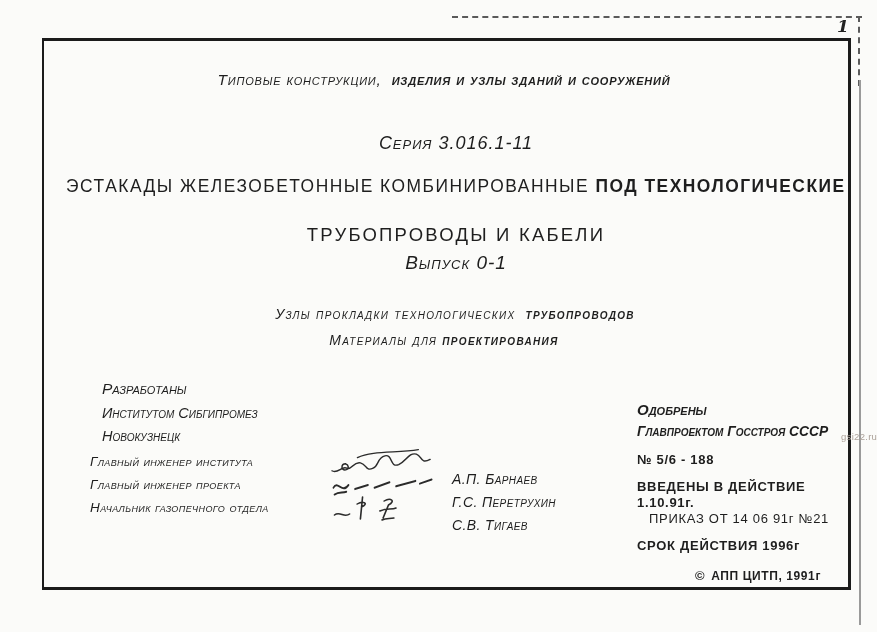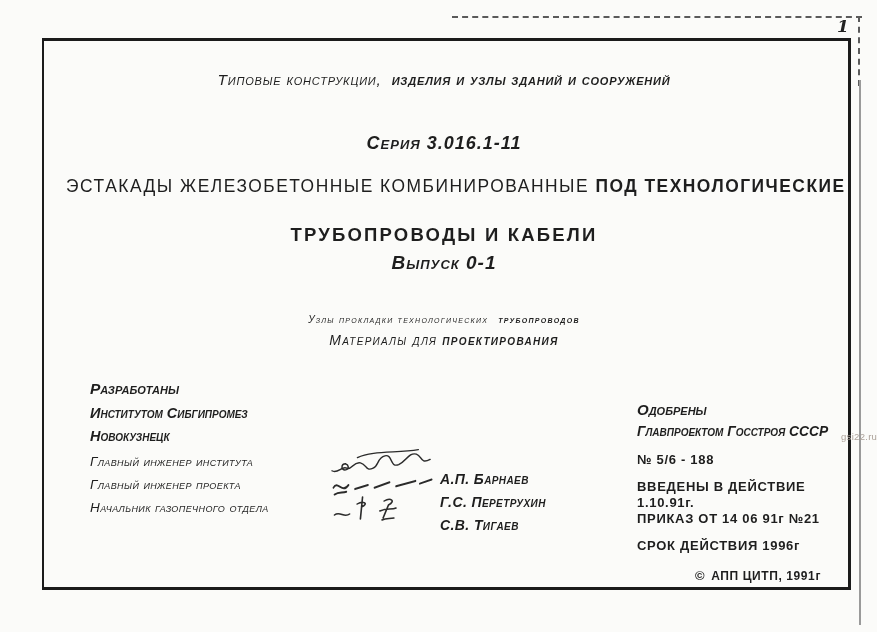--- a/index.html
+++ b/index.html
@@ -22,28 +22,28 @@
     border:3px solid #1b1b1b;border-left-width:2px;background:transparent;}
   .pageno{position:absolute;left:837px;top:16px;font-family:"DejaVu Serif",serif;
     font-style:italic;font-size:17px;font-weight:600;color:#222;}
   .watermark{position:absolute;left:841px;top:431px;font-size:9.5px;
     color:#aca29a;letter-spacing:0.3px;z-index:5;}
 
   
   .line{position:absolute;left:42px;width:804px;text-align:center;white-space:nowrap;}
   .sc{font-variant-caps:small-caps;}
   .it{font-style:italic;}
-  .w5{font-weight:500;} .w6{font-weight:700;} .w7{font-weight:700;} .w8{font-weight:800;}
+  .w5{font-weight:500;} .w6{font-weight:400;padding-left:12px;} .w7{font-weight:700;} .w8{font-weight:800;}
   .gap{display:inline-block;width:10px;}
   .l-category{top:71px;font-size:15.5px;letter-spacing:0.8px;}
   .l-series{top:133px;font-size:18px;letter-spacing:1px;}
   .l-title1{top:175px;font-size:18.5px;letter-spacing:1.6px;transform:scaleX(0.94);}
   .l-title2{top:224px;font-size:18.5px;letter-spacing:2.2px;}
   .l-issue{top:252px;font-size:19px;letter-spacing:1px;}
-  .l-sub1{top:314px;font-size:10px;letter-spacing:1.3px;}
+  .l-sub1{top:306px;font-size:14px;letter-spacing:1.3px;padding-left:11px;}
   .l-sub2{top:332px;font-size:14px;letter-spacing:1.3px;}
 
   
   .developed{position:absolute;left:90px;top:380px;white-space:nowrap;}
   .developed .hd{font-size:15.5px;margin-bottom:7px;}
   .developed .ln{font-size:14.5px;margin-bottom:7px;}
   .developed .ln2{font-size:14.5px;margin-bottom:6px;}
   .sigrow{display:flex;align-items:center;height:23px;}
   .sigrow .role{width:238px;font-size:13.5px;letter-spacing:0.4px;}
   .sigrow .sig{width:108px;height:30px;margin-right:4px;flex:none;}

